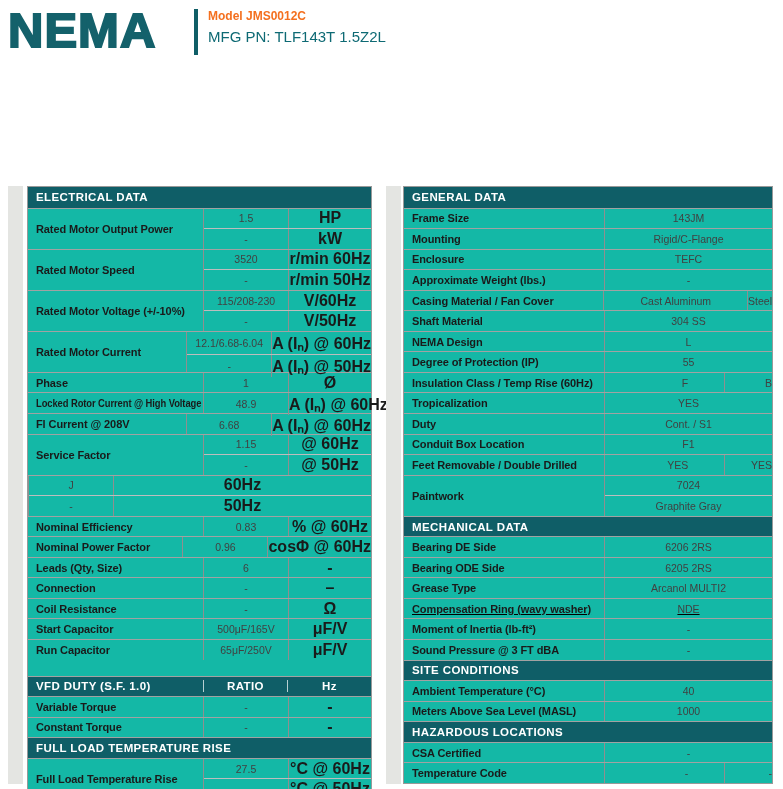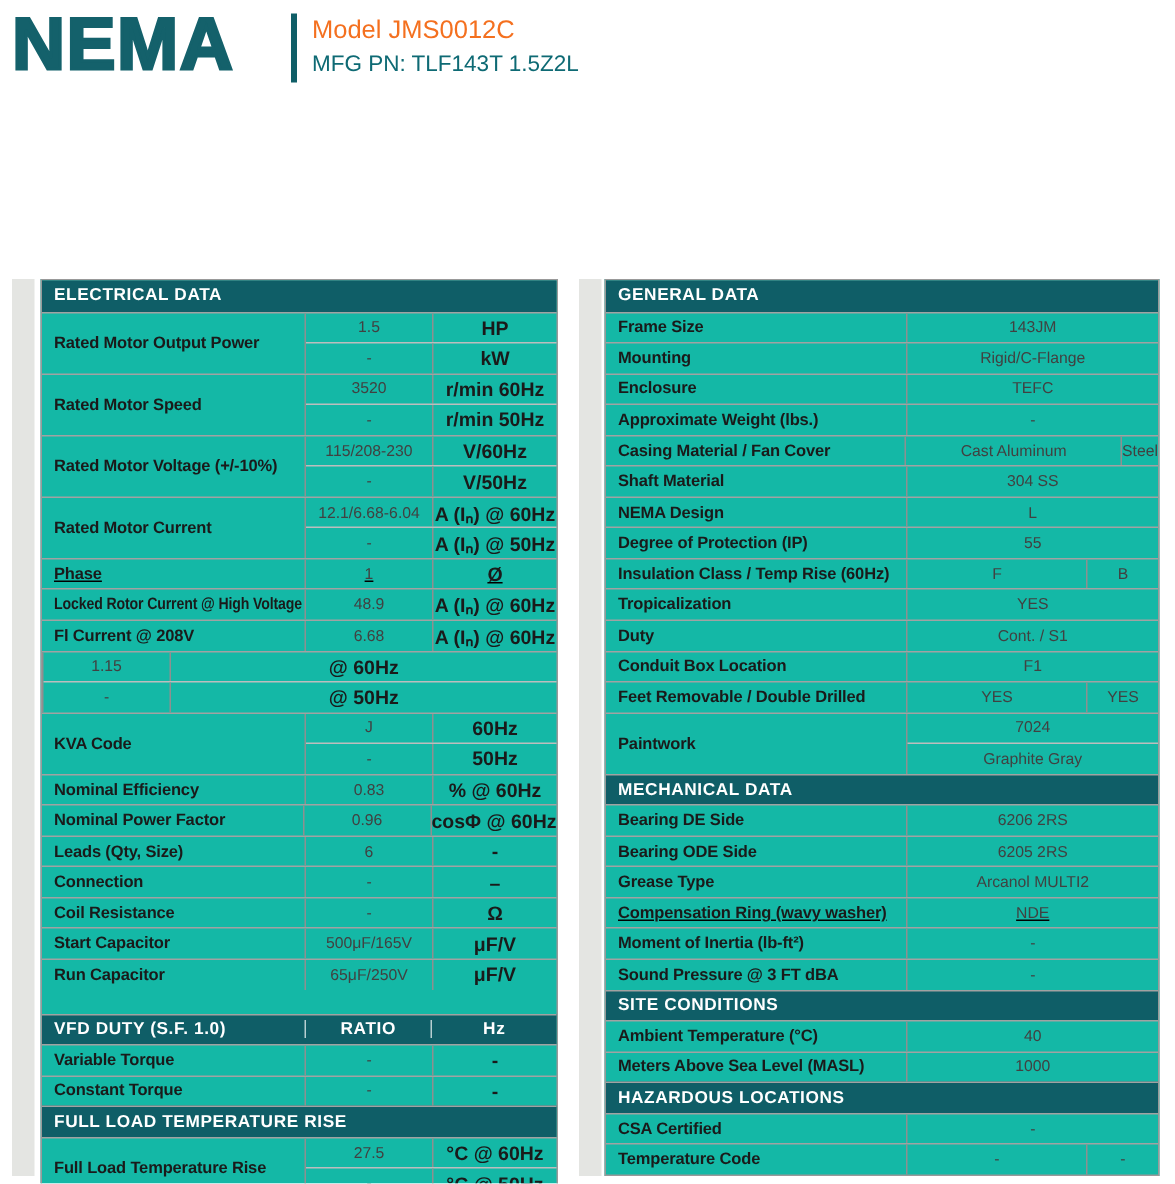--- a/index.html
+++ b/index.html
@@ -15,21 +15,21 @@
   *{margin:0;padding:0;box-sizing:border-box;}
   html,body{background:#fff;}
   body{font-family:"Liberation Sans",sans-serif;}
   .page{position:relative;width:783px;height:789px;background:#ffffff;overflow:hidden;}
 
   
   .logo{position:absolute;left:8px;top:6px;font-weight:bold;font-size:49px;line-height:1;
         color:#14616b;-webkit-text-stroke:2px #14616b;letter-spacing:1px;}
   .logo-divider{position:absolute;left:194px;top:9px;width:4px;height:46px;background:var(--teal);}
   .title-block{position:absolute;left:208px;top:9px;}
-  .model{font-size:17px;font-weight:normal;color:var(--orange);line-height:1.25;}
+  .model{font-size:12px;font-weight:bold;color:var(--orange);line-height:1.25;}
   .mfg{font-size:15px;color:#0e6a74;line-height:1.4;margin-top:2px;}
 
   
   .bar{position:absolute;top:186px;width:15px;background:var(--bar);}
 
   
   .tbl{position:absolute;top:186px;border:1px solid #999;background:#14b8a6;}
   #left-table{left:27px;width:345px;}
   #right-table{left:403px;width:370px;}
 
@@ -47,25 +47,25 @@
   .lbl{width:175px;}
   .lblR{width:200px;}
   .lbl .fit,.lblR .fit{font-weight:bold;font-size:11px;color:var(--label);letter-spacing:-.1px;white-space:nowrap;display:inline-block;}
 
   .subs{flex:1;display:flex;flex-direction:column;border-left:1px solid var(--line-dark);}
   .sr{flex:1;display:flex;}
   .sr + .sr{border-top:1px solid var(--line-light);}
   .val{width:84px;display:flex;align-items:center;justify-content:center;}
   .unit{flex:1;display:flex;align-items:center;justify-content:center;border-left:1px solid var(--line-dark);}
   .val .fit,.valR .fit,.half .fit,.srR .fit{font-size:10.5px;color:var(--value);white-space:nowrap;display:inline-block;}
-  .unit .fit{font-weight:bold;font-size:13px;color:var(--label);white-space:nowrap;display:inline-block;}
+  .unit .fit{font-weight:bold;font-size:16px;color:var(--label);white-space:nowrap;display:inline-block;}
 
   .vwrap{flex:1;display:flex;border-left:1px solid var(--line-dark);}
   .valR{flex:1;display:flex;align-items:center;justify-content:center;}
-  .half{width:50%;display:flex;align-items:center;justify-content:center;margin-left:36px;}
+  .half{width:50%;display:flex;align-items:center;justify-content:flex-end;margin-left:36px;}
   .half + .half{border-left:1px solid var(--line-dark);}
   .subsR{flex:1;display:flex;flex-direction:column;border-left:1px solid var(--line-dark);}
   .srR{flex:1;display:flex;align-items:center;justify-content:center;}
   .srR + .srR{border-top:1px solid var(--line-light);}
 </style>
 </head>
 <body>
 
 <div class="page">
 
@@ -166,21 +166,21 @@
           <div class="sr">
             <div class="val">
               <span class="fit">-</span>
             </div>
             <div class="unit">
               <span class="fit">A (Iₙ) @ 50Hz</span>
             </div>
           </div>
         </div>
       </div>
-      <div class="rw grp" style="height: 20.55px; text-decoration: underline;">
+      <div class="rw grp" style="height: 20.55px;">
         <div class="lbl">
           <span class="fit">Phase</span>
         </div>
         <div class="subs">
           <div class="sr">
             <div class="val">
               <span class="fit">1</span>
             </div>
             <div class="unit">
               <span class="fit">Ø</span>
@@ -212,43 +212,43 @@
             <div class="val">
               <span class="fit">6.68</span>
             </div>
             <div class="unit">
               <span class="fit">A (Iₙ) @ 60Hz</span>
             </div>
           </div>
         </div>
       </div>
       <div class="rw grp" style="height: 41.1px;">
+        <div class="lbl">
+          <span class="fit">Service Factor</span>
+        </div>
         <div class="subs">
           <div class="sr">
             <div class="val">
               <span class="fit">1.15</span>
             </div>
             <div class="unit">
               <span class="fit">@ 60Hz</span>
             </div>
           </div>
           <div class="sr">
             <div class="val">
               <span class="fit">-</span>
             </div>
             <div class="unit">
               <span class="fit">@ 50Hz</span>
             </div>
           </div>
         </div>
       </div>
       <div class="rw grp" style="height: 41.1px;">
-        <div class="lbl">
-          <span class="fit">KVA Code</span>
-        </div>
         <div class="subs">
           <div class="sr">
             <div class="val">
               <span class="fit">J</span>
             </div>
             <div class="unit">
               <span class="fit">60Hz</span>
             </div>
           </div>
           <div class="sr">

